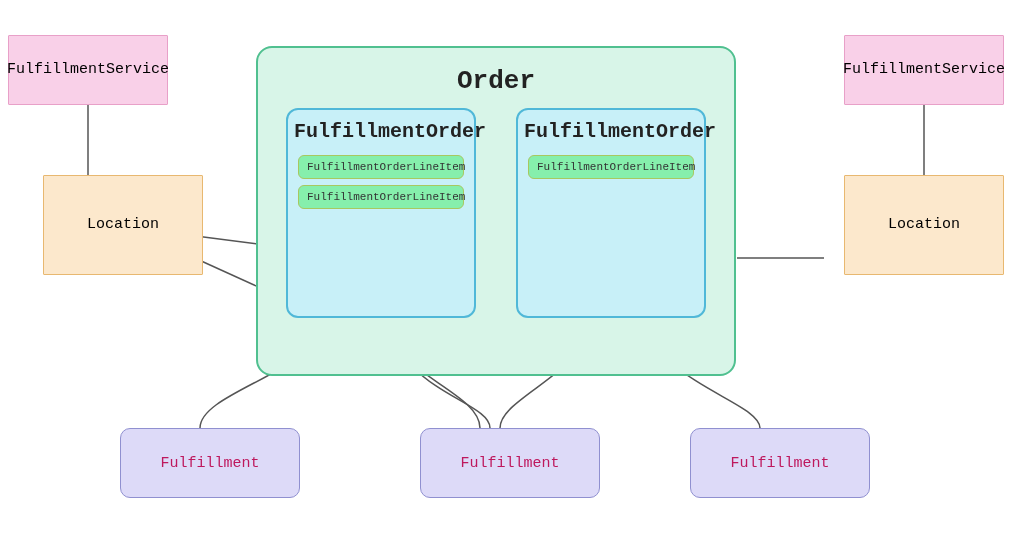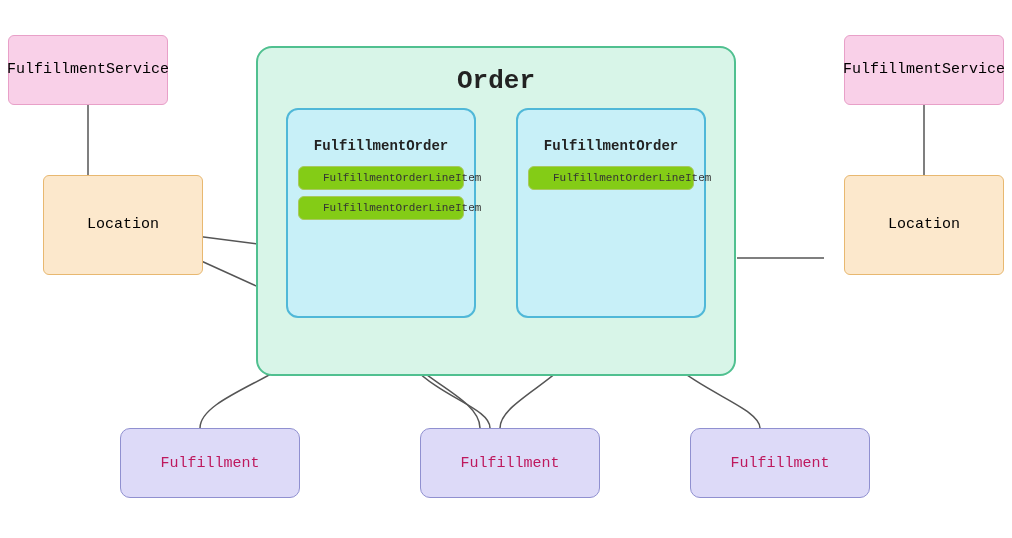--- a/index.html
+++ b/index.html
@@ -11,21 +11,21 @@
       overflow: hidden;
       position: relative;
     }
     .diagram {
       position: relative;
       width: 1012px;
       height: 538px;
     }
     .node {
       position: absolute;
-      border-radius: 6px;
+      border-radius: 1px;
       display: flex;
       align-items: center;
       justify-content: center;
       font-size: 15px;
       font-weight: 500;
       text-align: center;
       line-height: 1.3;
     }
     .fulfillment-service {
       background: #f9d0e8;
@@ -62,34 +62,34 @@
     }
     .fulfillment-order {
       position: absolute;
       background: #c8f0f8;
       border: 2px solid #50b8d8;
       border-radius: 12px;
       width: 190px;
       height: 210px;
     }
     .fulfillment-order-title {
-      font-size: 14px;
+      font-size: 20px;
       font-weight: 700;
       font-family: 'Courier New', Courier, monospace;
       color: #222;
       text-align: center;
-      padding: 28px 6px 6px 6px;
+      padding: 10px 6px 6px 6px;
     }
     .line-item {
-      background: #84cc16;
+      background: #86efac;
       border: 1.5px solid #a8c860;
       border-radius: 6px;
       font-size: 11px;
       font-family: 'Courier New', Courier, monospace;
-      padding: 5px 24px;
+      padding: 5px 8px;
       text-align: center;
       margin: 6px 10px;
       color: #333;
     }
     .fulfillment-node {
       background: #dddaf8;
       border: 1.5px solid #9090d0;
       width: 180px;
       height: 70px;
       border-radius: 10px;

